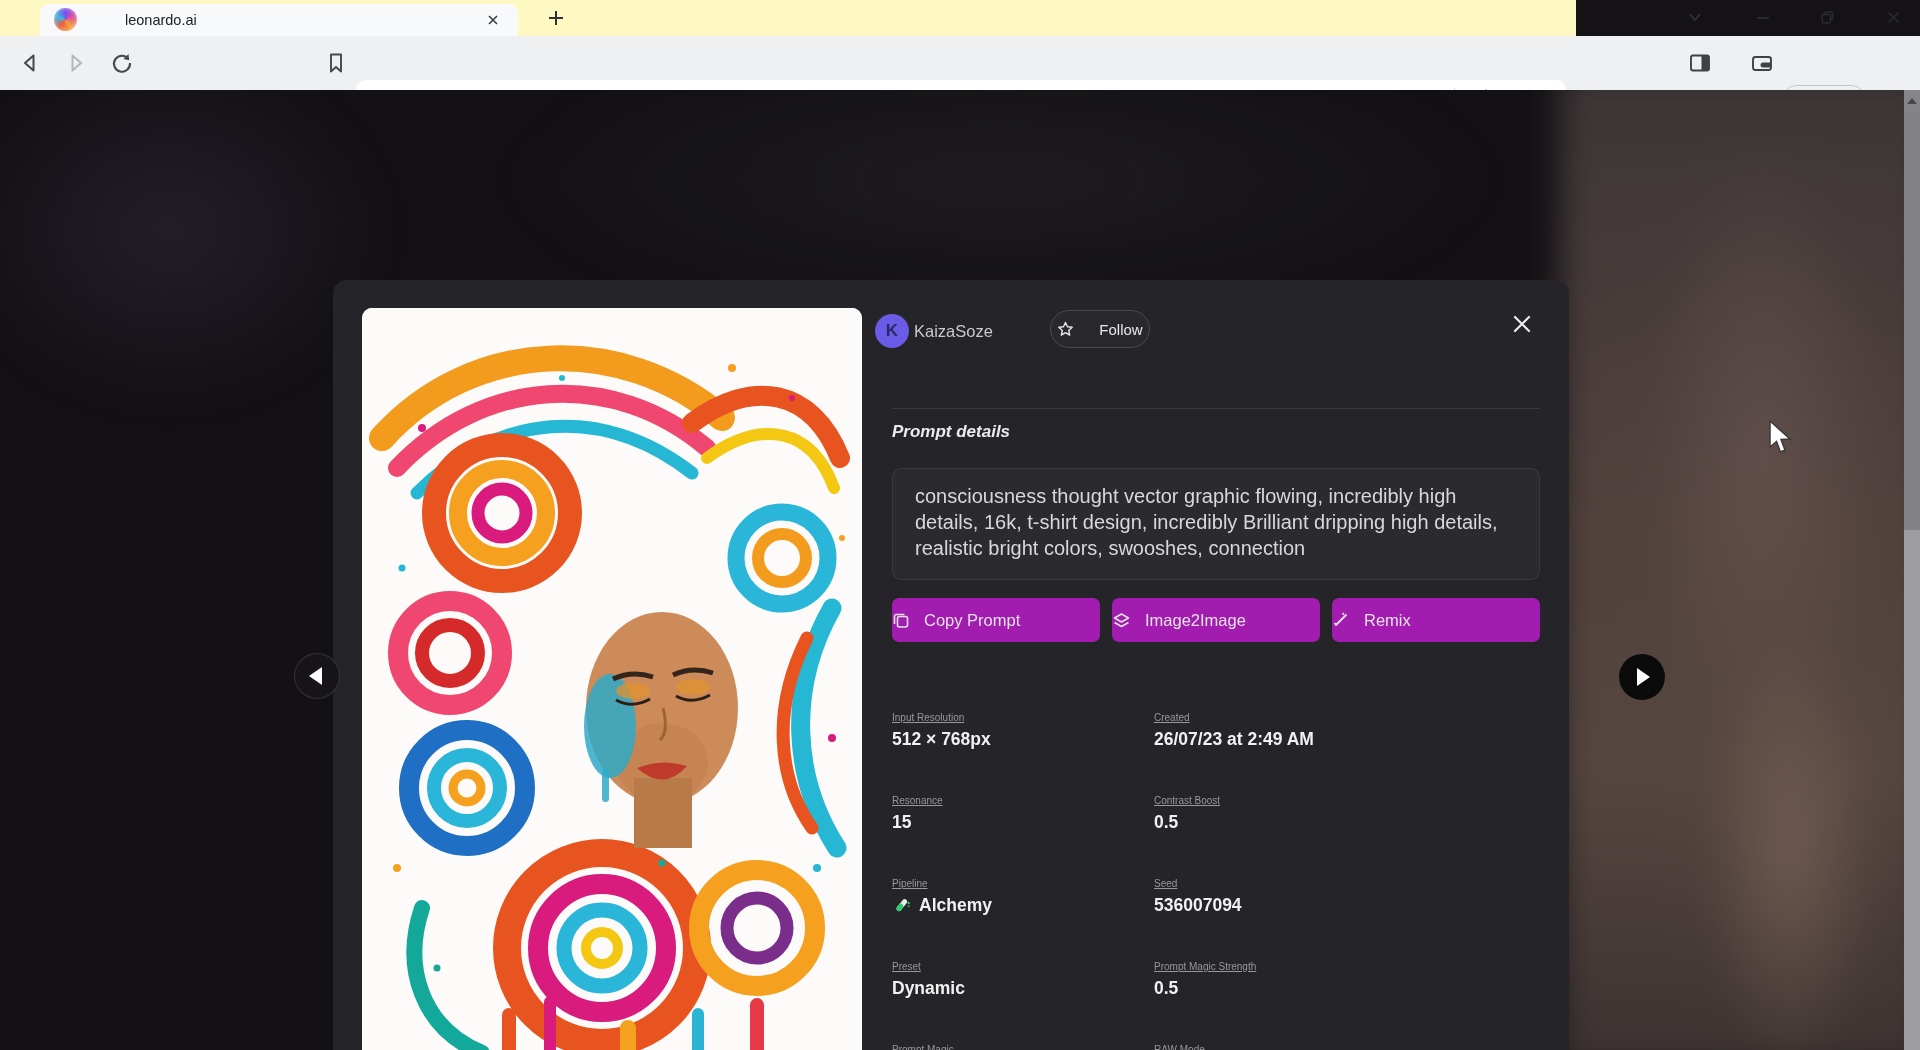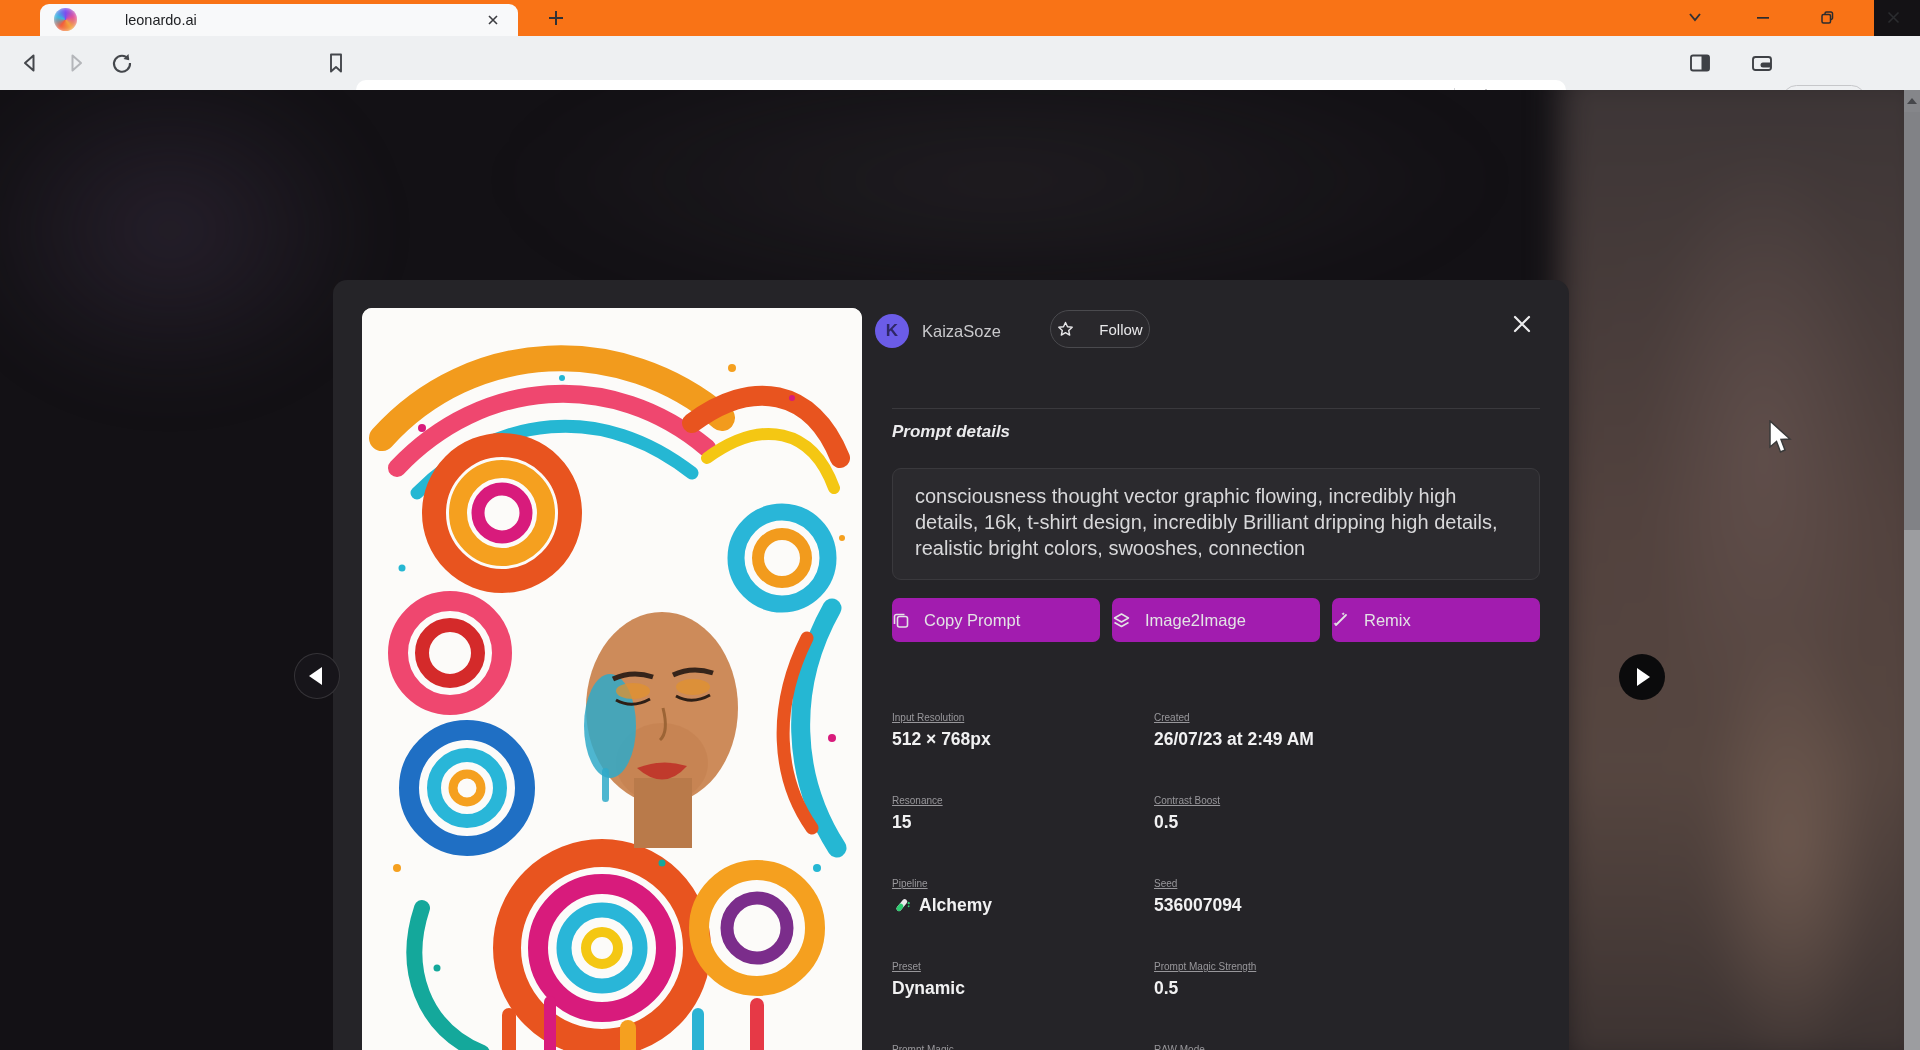--- a/index.html
+++ b/index.html
@@ -1,20 +1,20 @@
 <!DOCTYPE html>
 <html><head>
 <meta charset="utf-8">
 <style>
   html,body{margin:0;padding:0;background:#000;}
   *{box-sizing:border-box;font-family:"Liberation Sans", sans-serif;}
   #screen{position:relative;width:1920px;height:1050px;overflow:hidden;background:#141215;}
 
   
-  .tabbar{position:absolute;left:0;top:0;width:1874px;height:36px;background:#f97316;}
+  .tabbar{position:absolute;left:0;top:0;width:1576px;height:36px;background:#fef9c3;}
   .tab{position:absolute;left:40px;top:4px;width:478px;height:32px;background:#f8f9fa;border-radius:9px 9px 0 0;}
   .favicon{position:absolute;left:14px;top:4px;width:23px;height:23px;border-radius:50%;
     background:conic-gradient(#7b4df0,#e0529c,#f2a33c,#f25c3c,#39b7e0,#7b4df0);box-shadow:inset 0 0 4px rgba(255,255,255,.6);}
   .tab-title{position:absolute;left:85px;top:8px;font-size:14.5px;color:#202225;}
   .tab-close{position:absolute;right:18px;top:9px;width:14px;height:14px;}
   .newtab{position:absolute;left:545px;top:7px;width:22px;height:22px;}
   .winbtn{position:absolute;top:5px;width:26px;height:24px;display:flex;align-items:center;justify-content:center;}
   .tabsearch{position:absolute;left:1684px;top:6px;width:22px;height:22px;}
 
   .toolbar{position:absolute;left:0;top:36px;width:1920px;height:54px;background:#eef0f2;}
@@ -46,21 +46,21 @@
   .scroll-up{position:absolute;left:0;top:0;width:16px;height:22px;background:#85868a;display:flex;align-items:center;justify-content:center;}
   .scroll-thumb{position:absolute;left:0;top:22px;width:16px;height:418px;background:#818286;}
 
   
   .modal{position:absolute;left:333px;top:190px;width:1236px;height:980px;background:#252428;border-radius:14px 14px 0 0;}
   .artwork{position:absolute;left:29px;top:28px;width:500px;height:798px;border-radius:10px;overflow:hidden;background:#fcfcfc;}
   .close-x{position:absolute;left:1176px;top:31px;width:26px;height:26px;}
 
   .user-row{position:absolute;left:542px;top:32px;height:38px;display:flex;align-items:center;}
   .avatar{width:34px;height:34px;border-radius:50%;background:#6b5ce7;color:#2f2766;font-weight:bold;font-size:17px;display:flex;align-items:center;justify-content:center;}
-  .username{margin-left:13px;font-size:16.5px;color:#c9c9cc;}
+  .username{margin-left:5px;font-size:16.5px;color:#c9c9cc;}
   .follow-btn{position:absolute;left:717px;top:30px;width:100px;height:38px;border:1px solid #4a4a4e;border-radius:19px;display:flex;align-items:center;justify-content:center;gap:25px;background:rgba(255,255,255,0.02);}
   .follow-label{font-size:15px;color:#e8e8ea;}
 
   .modal-title{position:absolute;left:559px;top:86px;width:660px;font-size:24px;font-weight:bold;color:#f3f3f4;}
   .divider{position:absolute;left:559px;top:128px;width:648px;height:1px;background:#3a393d;}
   .prompt-heading{position:absolute;left:559px;top:142px;font-size:17px;font-weight:bold;color:#ebebed;font-style:italic;}
   .prompt-box{position:absolute;left:559px;top:188px;width:648px;height:112px;background:#2b2a2e;border:1px solid #3a393d;border-radius:9px;padding:14px 22px;}
   .prompt-text{font-size:20px;line-height:26px;color:#d8d8da;}
 
   .actions{position:absolute;left:559px;top:318px;width:648px;height:44px;display:flex;gap:12px;}

